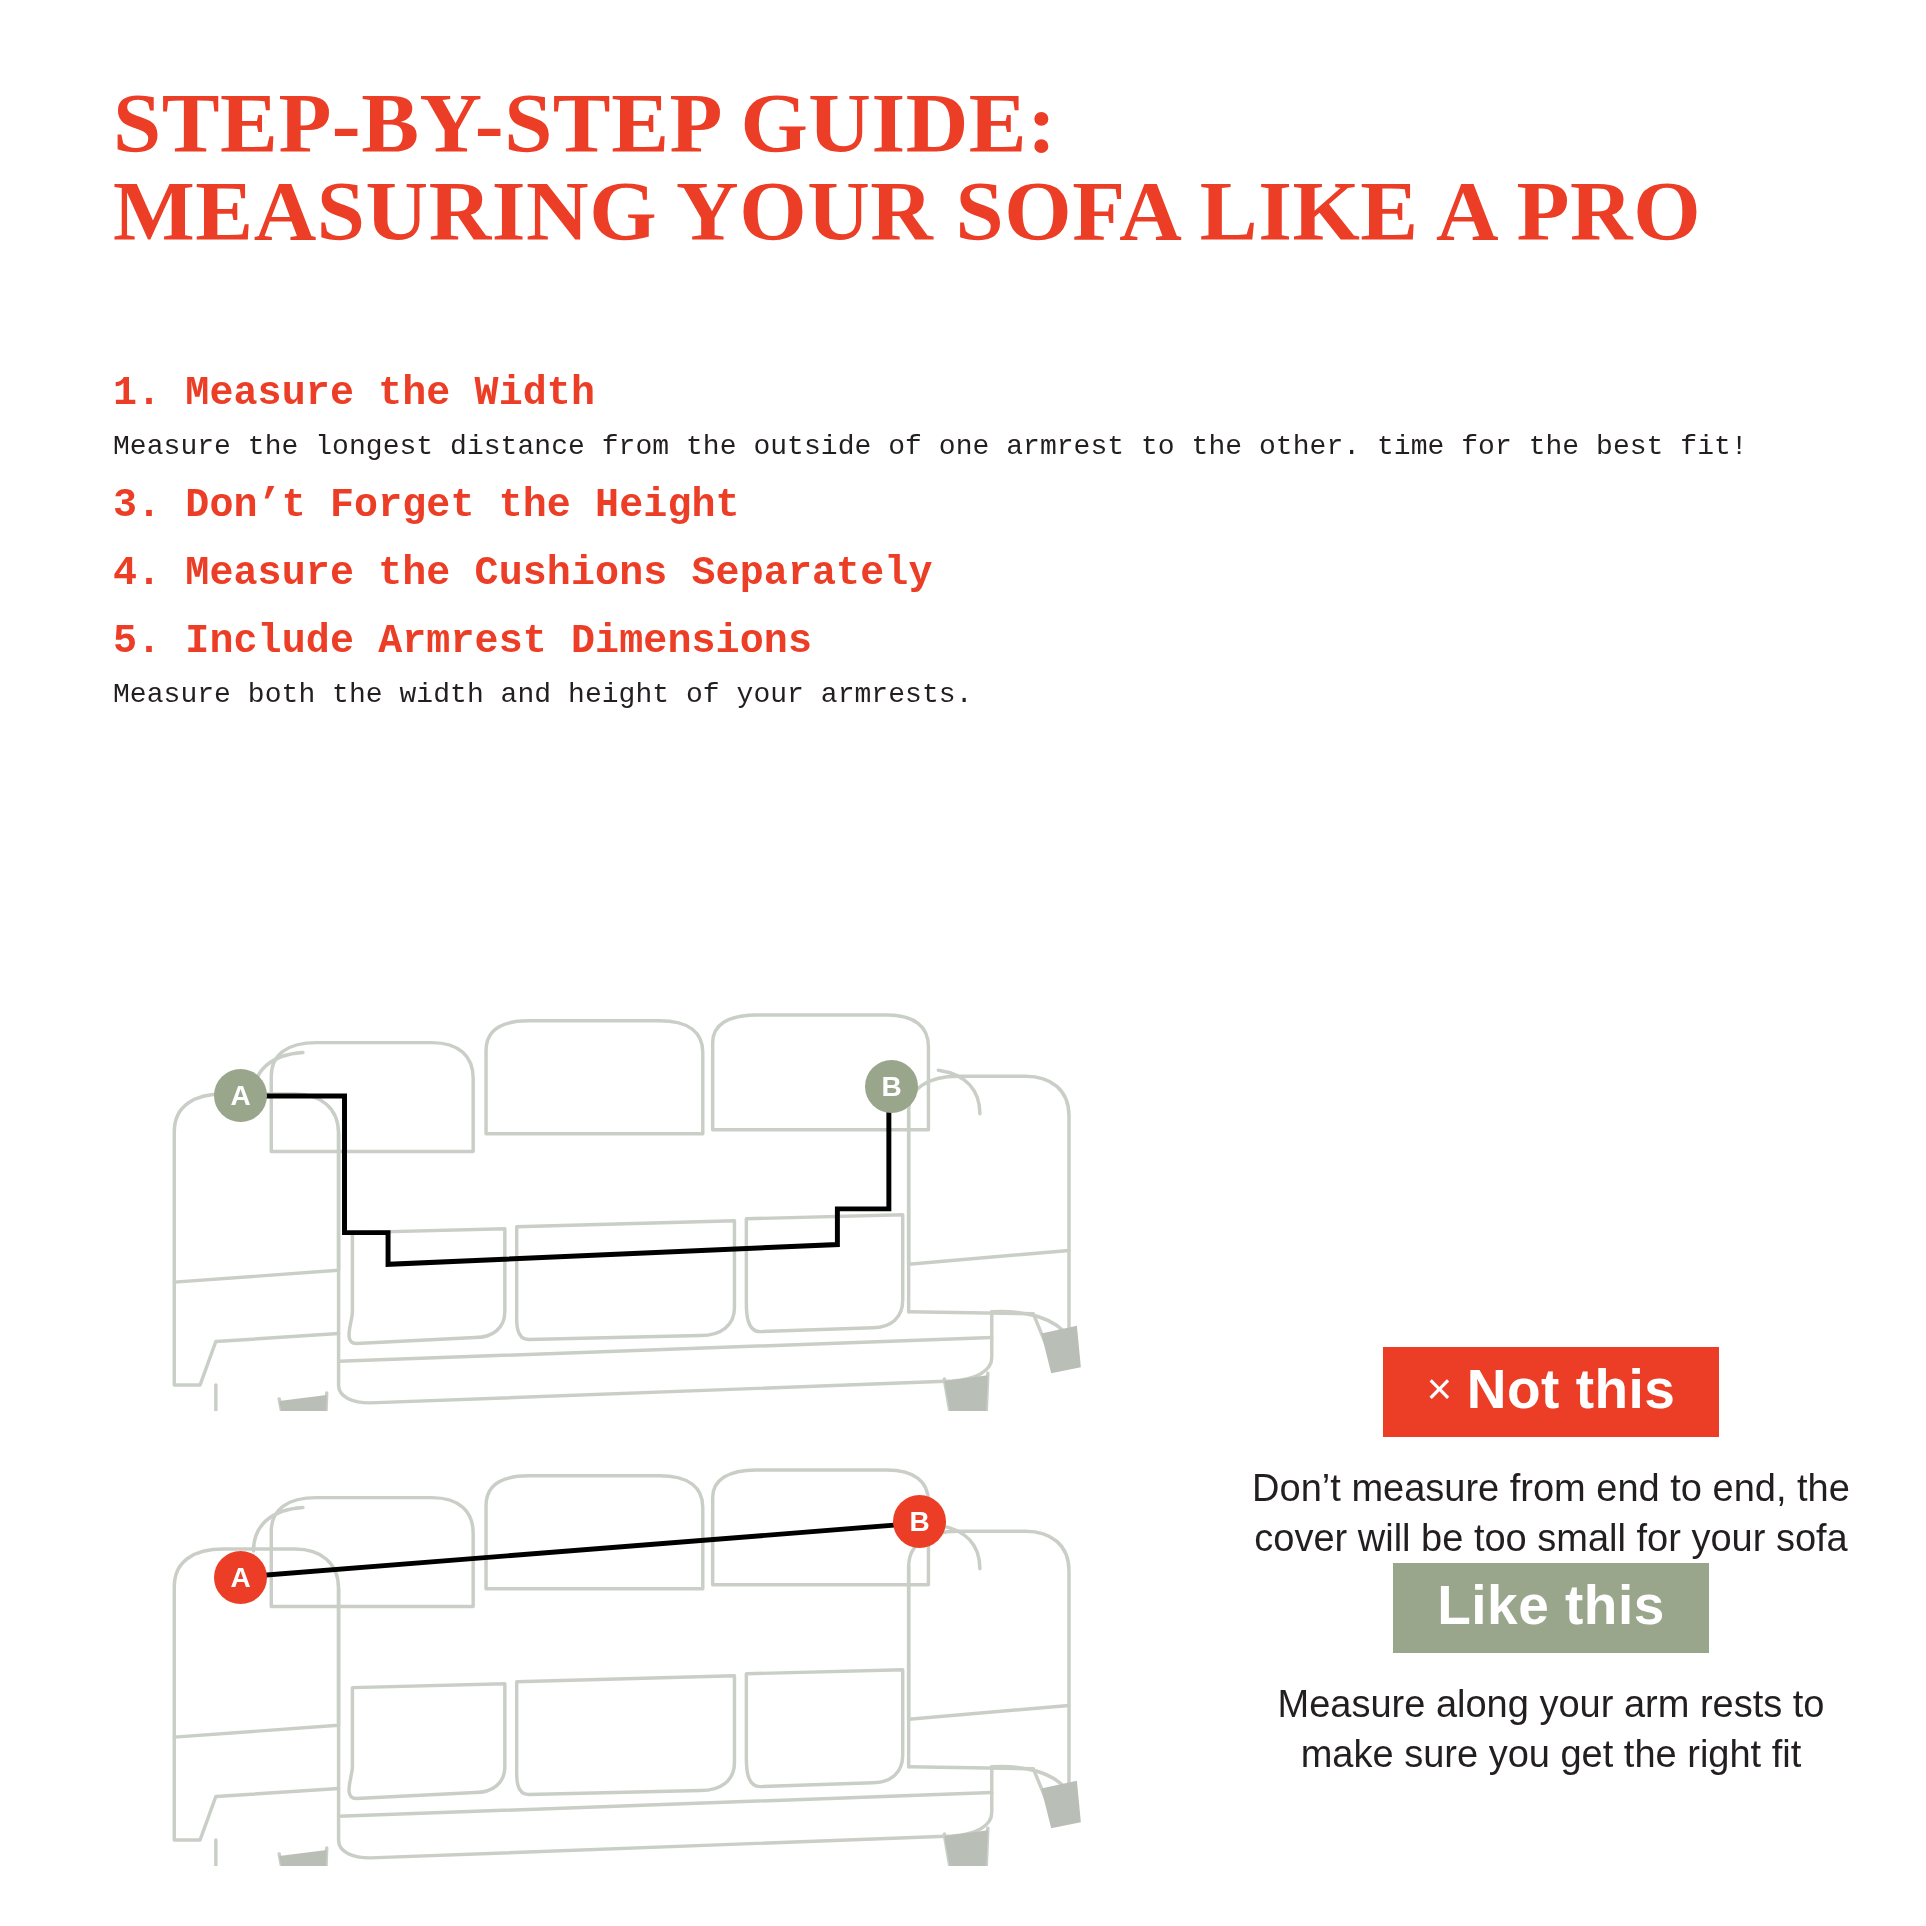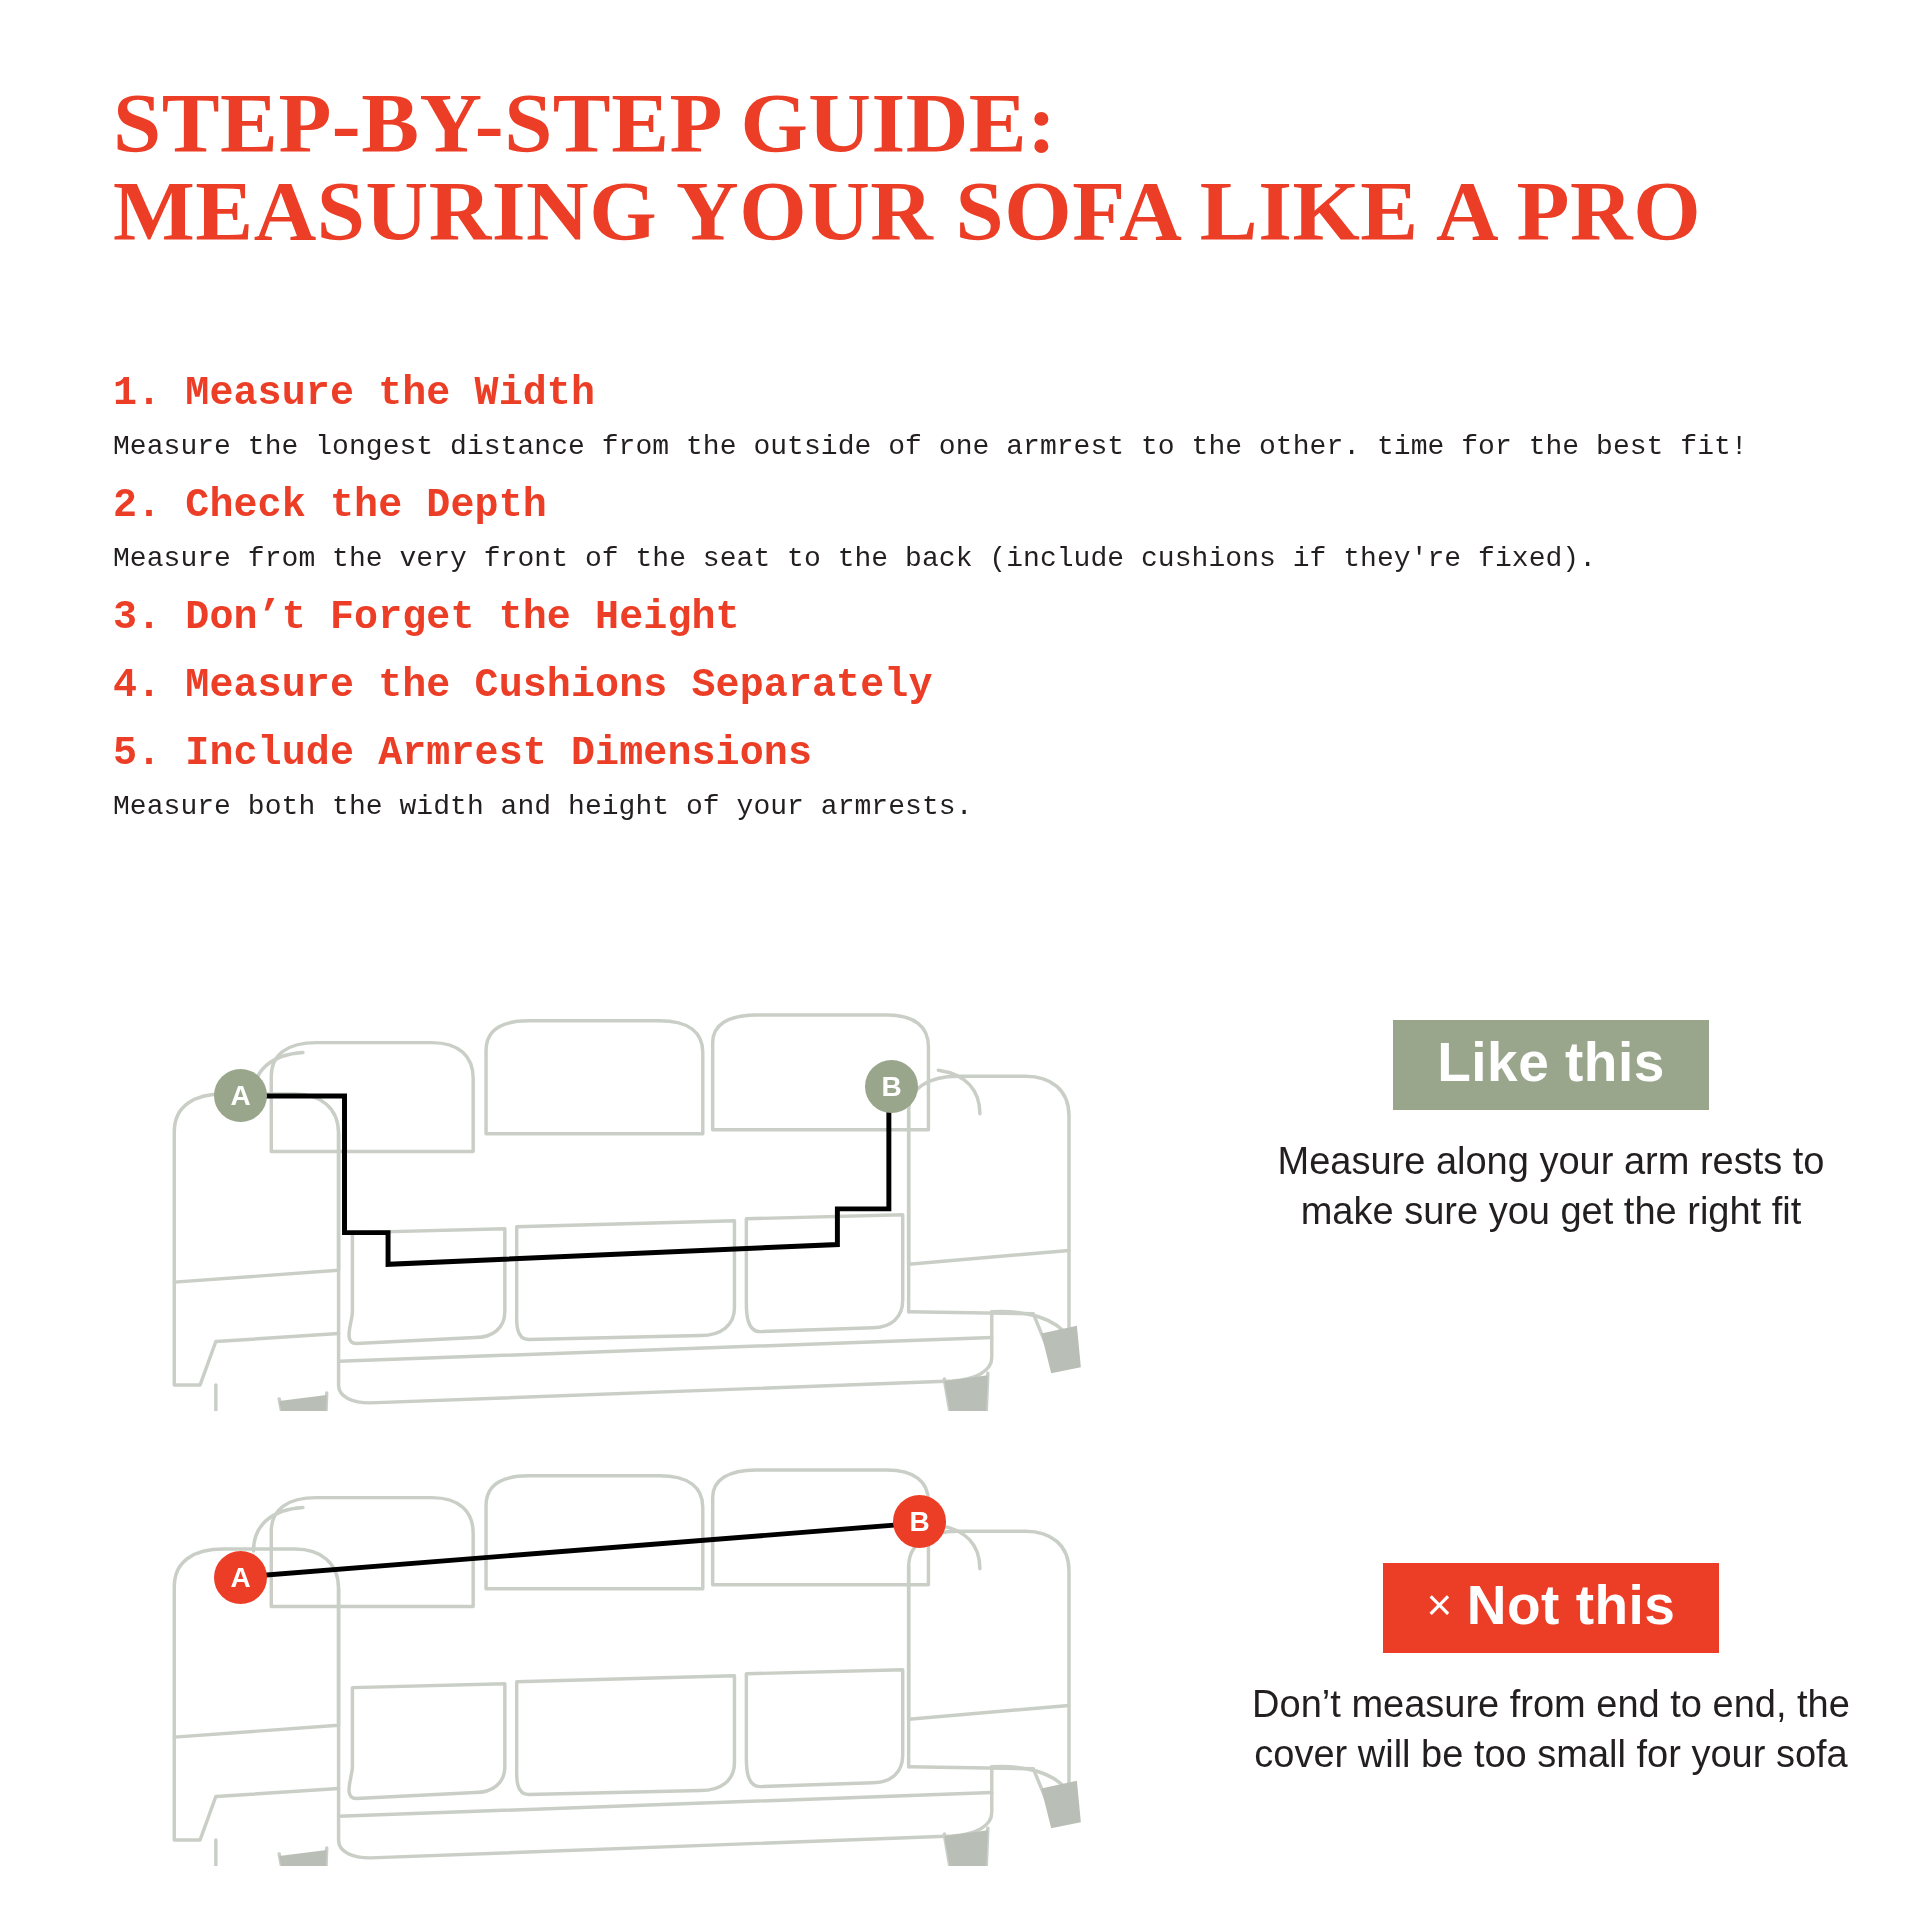--- a/index.html
+++ b/index.html
@@ -155,24 +155,20 @@
     <div class="title-line title-line-2">MEASURING YOUR SOFA LIKE A PRO</div>
   </div>
 
   <div class="steps">
 
     <div class="step">
       <div class="step-head">1. Measure the Width</div>
       <div class="step-body">Measure the longest distance from the outside of one armrest to the other. time for the best fit!</div>
     </div>
 
-    <div class="step">
-      <div class="step-head">2. Check the Depth</div>
-      <div class="step-body">Measure from the very front of the seat to the back (include cushions if they're fixed).</div>
-    </div>
 
     <div class="step">
       <div class="step-head">3.  Don’t Forget the Height</div>
     </div>
 
     <div class="step">
       <div class="step-head">4. Measure the Cushions Separately</div>
     </div>
 
     <div class="step">
@@ -267,26 +263,26 @@
         </g>
       </svg>
       <div class="badge badge-red" style="left:109px; top:111px;">A</div>
       <div class="badge badge-red" style="left:788px; top:55px;">B</div>
     </div>
 
   </div>
 
   <div class="callouts">
 
+    <div class="callout callout-bad-wrap">
+      <div class="callout-banner banner-bad"><span class="x-mark">×</span><span>Not this</span></div>
+      <div class="callout-text">Don’t measure from end to end, the cover will be too small for your sofa</div>
+    </div>
+
     <div class="callout">
       <div class="callout-banner banner-good">Like this</div>
       <div class="callout-text">Measure along your arm rests to make sure you get the right fit</div>
     </div>
 
-    <div class="callout callout-bad-wrap">
-      <div class="callout-banner banner-bad"><span class="x-mark">×</span><span>Not this</span></div>
-      <div class="callout-text">Don’t measure from end to end, the cover will be too small for your sofa</div>
-    </div>
-
   </div>
 
 </div>
 
 
 </body></html>

